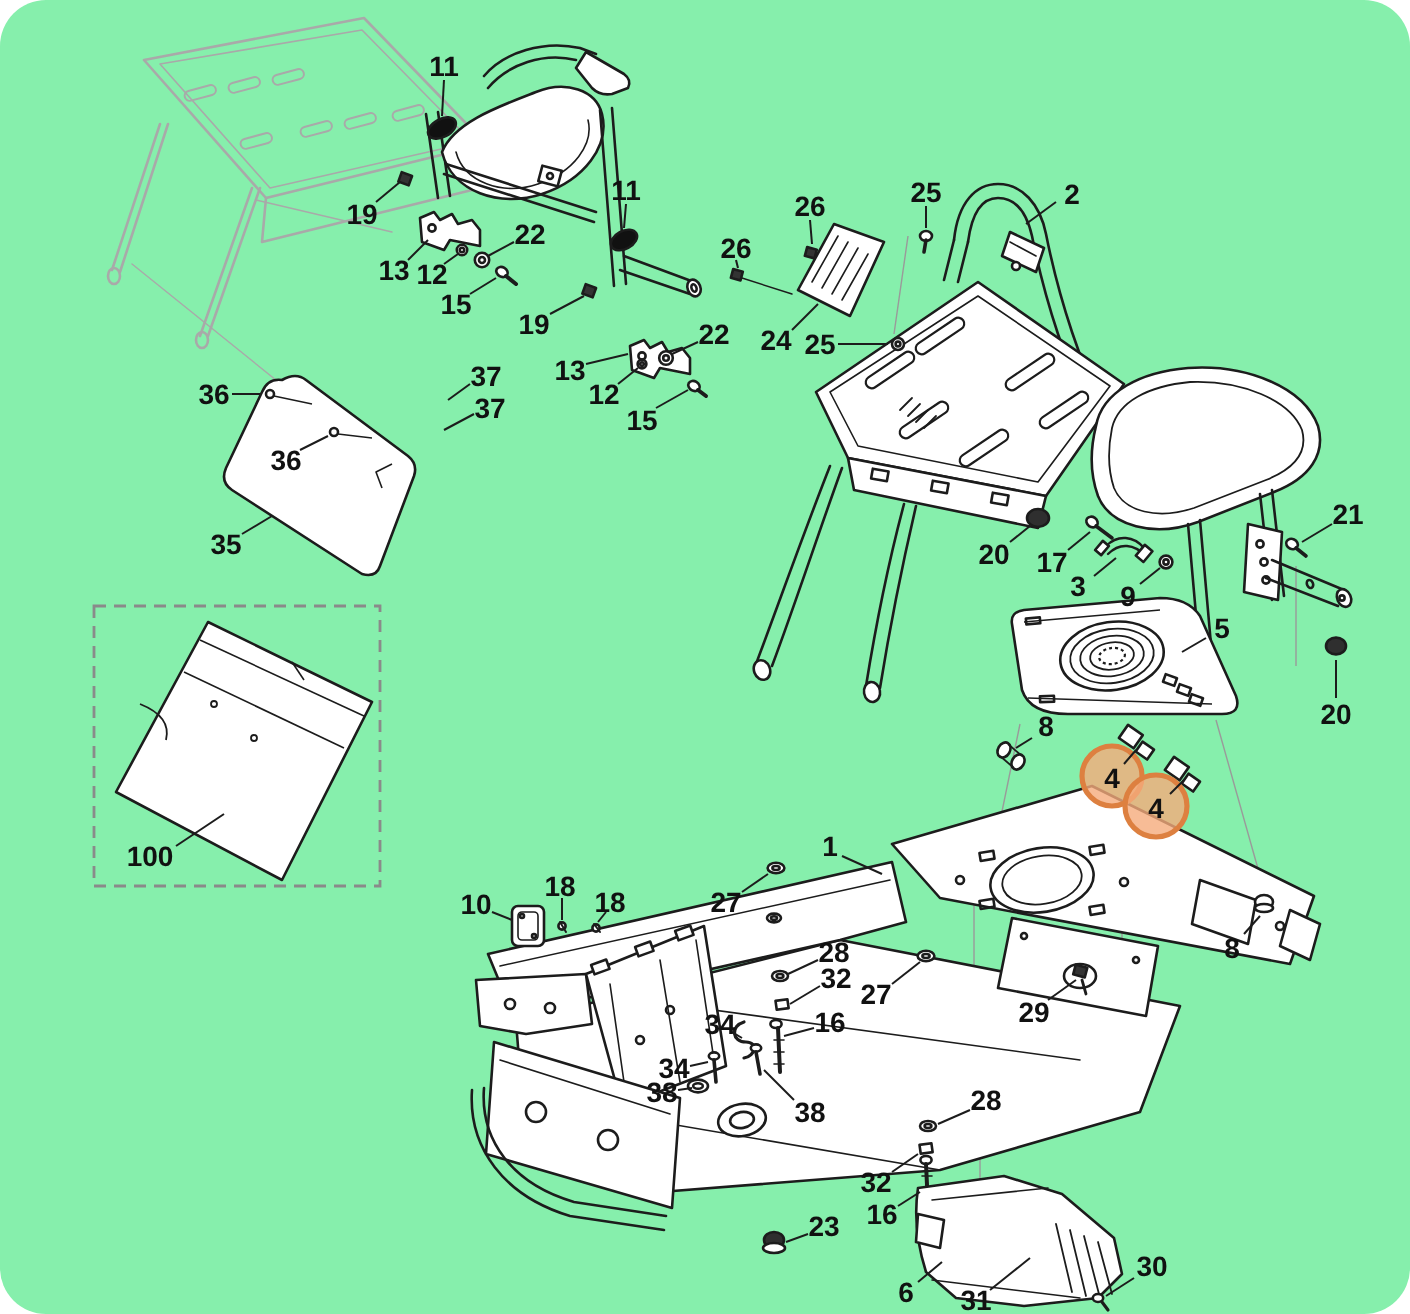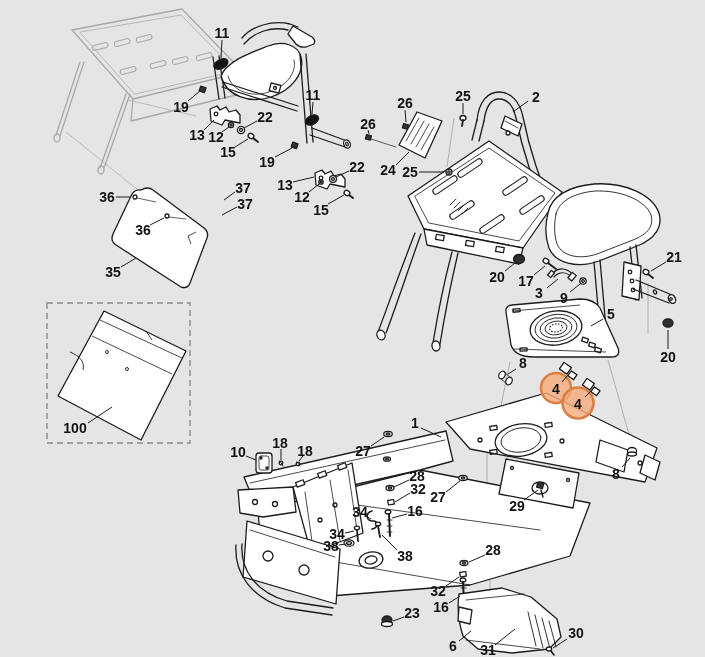--- a/index.html
+++ b/index.html
@@ -1,17 +1,17 @@
 <!DOCTYPE html>
 <html><head>
 <meta charset="utf-8">
 <style>
   html,body{margin:0;padding:0;background:#ffffff;}
-  .stage{position:relative;width:705px;height:657px;background:#e5e5e5;overflow:hidden;
-         font-family:"Liberation Sans",sans-serif;}
+  .stage{position:relative;width:705px;height:657px;background:#86efac;overflow:hidden;
+         font-family:"Liberation Sans",sans-serif;border-radius:23px;}
   svg{display:block}
   .art path,.art line,.art polyline,.art ellipse,.art circle,.art rect{vector-effect:none;}
   text.callout{font-family:"Liberation Sans",sans-serif;font-weight:bold;font-size:14px;fill:#111;}
 </style>
 </head>
 <body>
 
 <div class="stage">
 <svg width="705" height="657" viewBox="0 0 705 657">
 

